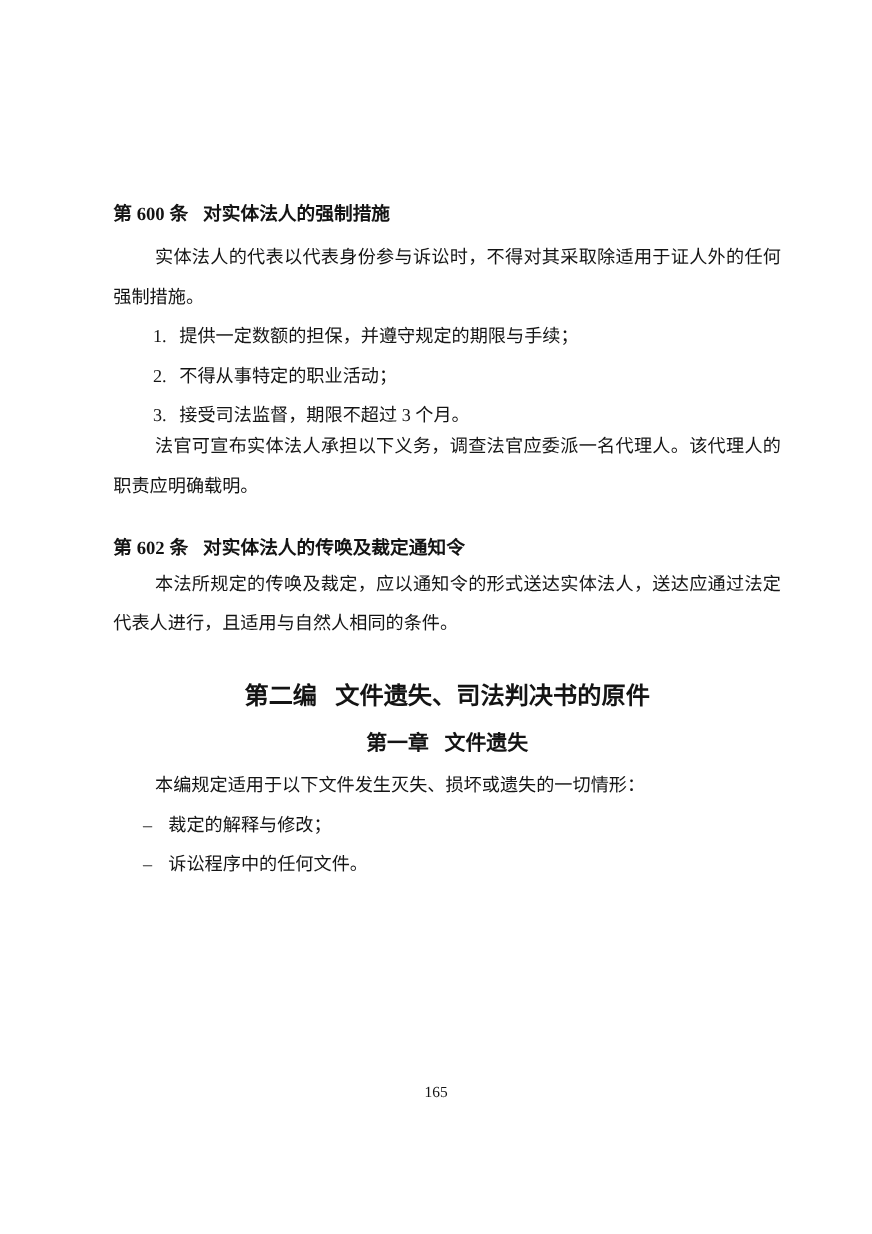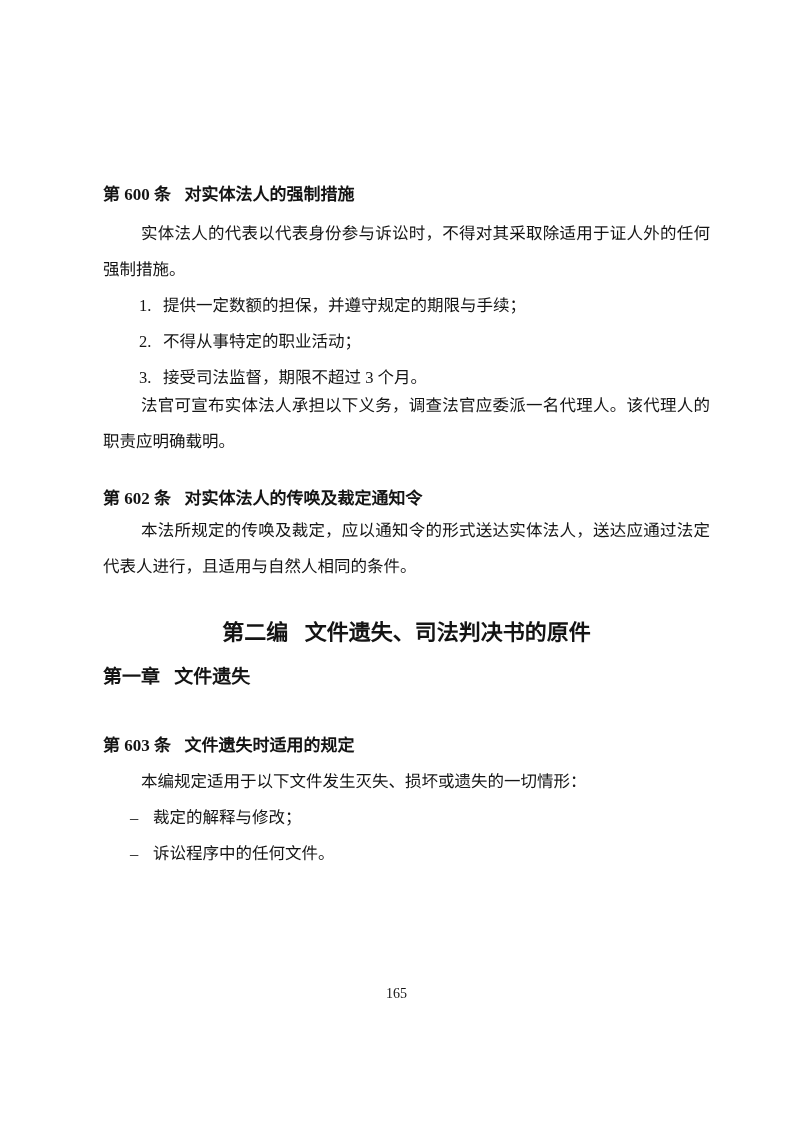--- a/index.html
+++ b/index.html
@@ -73,20 +73,21 @@
     line-height: 40px;
     margin: 28px 0 0 0;
     text-align: center;
   }
   .part-heading .title-gap { margin-left: 0.5em; }
   .chapter-heading {
     font-size: 19px;
     font-weight: bold;
     line-height: 38px;
     margin: 5px 0 0 0;
+    text-align: center;
   }
   .chapter-heading .title-gap { margin-left: 0.5em; }
   .mt-603 { margin-top: 32px; }
   .page-footer {
     position: absolute;
     left: 0;
     top: 986px;
     width: 100%;
     text-align: center;
     font-size: 14px;
@@ -128,24 +129,20 @@
     <h1 class="part-heading">
       <span>第二编</span>
       <span class="title-gap">文件遗失、司法判决书的原件</span>
     </h1>
 
     <h2 class="chapter-heading">
       <span>第一章</span>
       <span class="title-gap">文件遗失</span>
     </h2>
 
-    <h2 class="article-heading mt-603">
-      <span>第 603 条</span>
-      <span class="title-gap">文件遗失时适用的规定</span>
-    </h2>
     <p class="body-para">本编规定适用于以下文件发生灭失、损坏或遗失的一切情形：</p>
     <div class="dash-item">
       <span class="marker">–</span>
       <span>裁定的解释与修改；</span>
     </div>
     <div class="dash-item">
       <span class="marker">–</span>
       <span>诉讼程序中的任何文件。</span>
     </div>
 

